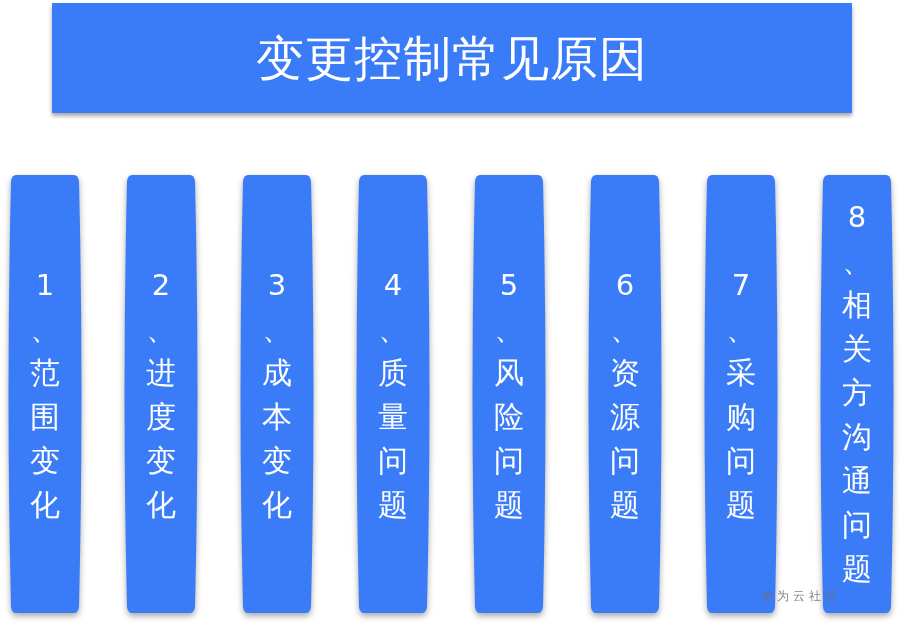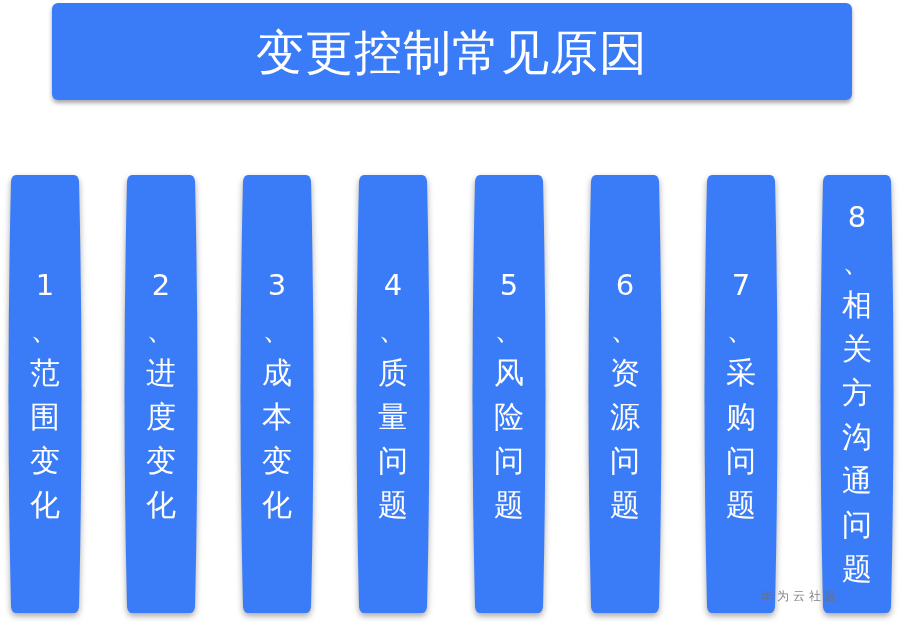--- a/index.html
+++ b/index.html
@@ -1,24 +1,24 @@
 <!DOCTYPE html>
 <html><head>
   <meta charset="utf-8">
   <style>
     html, body { margin: 0; padding: 0; }
     body {
       width: 904px; height: 624px; background: #ffffff; position: relative; overflow: hidden;
       font-family: "DejaVu Sans", "Liberation Sans", sans-serif;
     }
     .title-bar {
-      position: absolute; left: 52px; top: 3px; width: 800px; height: 97px;
+      position: absolute; left: 52px; top: 3px; width: 800px; height: 110px;
       background: #3a7cf7;
       box-shadow: 0 3px 4px rgba(0,0,0,0.35);
-      display: flex; align-items: center; justify-content: center; border-radius: 6px;
+      display: flex; align-items: center; justify-content: center;
     }
     .title-text {
       color: #ffffff; font-size: 48px; letter-spacing: 1px; line-height: 1;
     }
     .pillar {
       position: absolute; top: 175px; width: 78px; height: 438px;
       filter: drop-shadow(0 3px 3px rgba(0,0,0,0.35));
     }
     .pillar svg { position: absolute; left: 0; top: 0; }
     .pillar-label {

